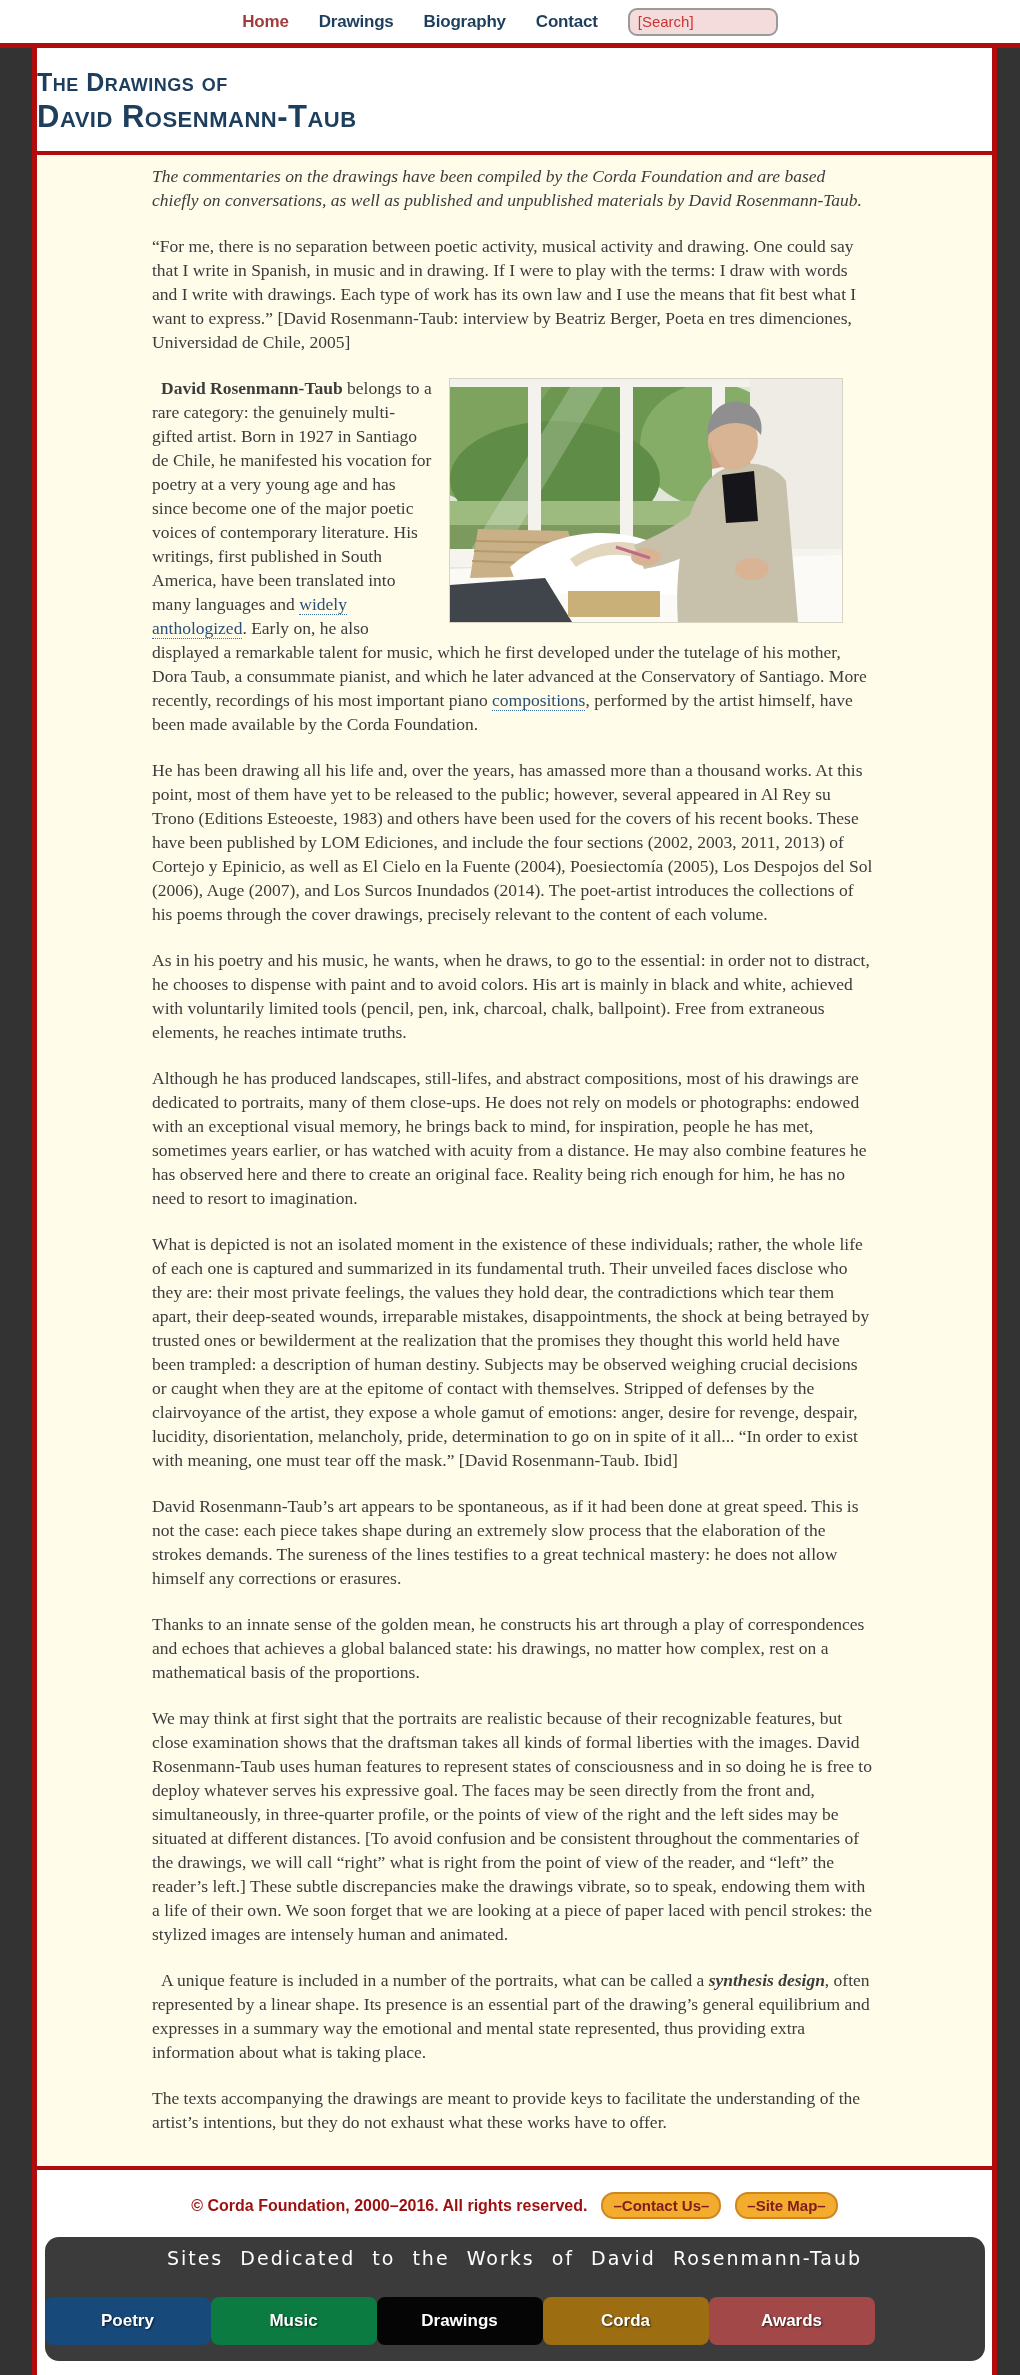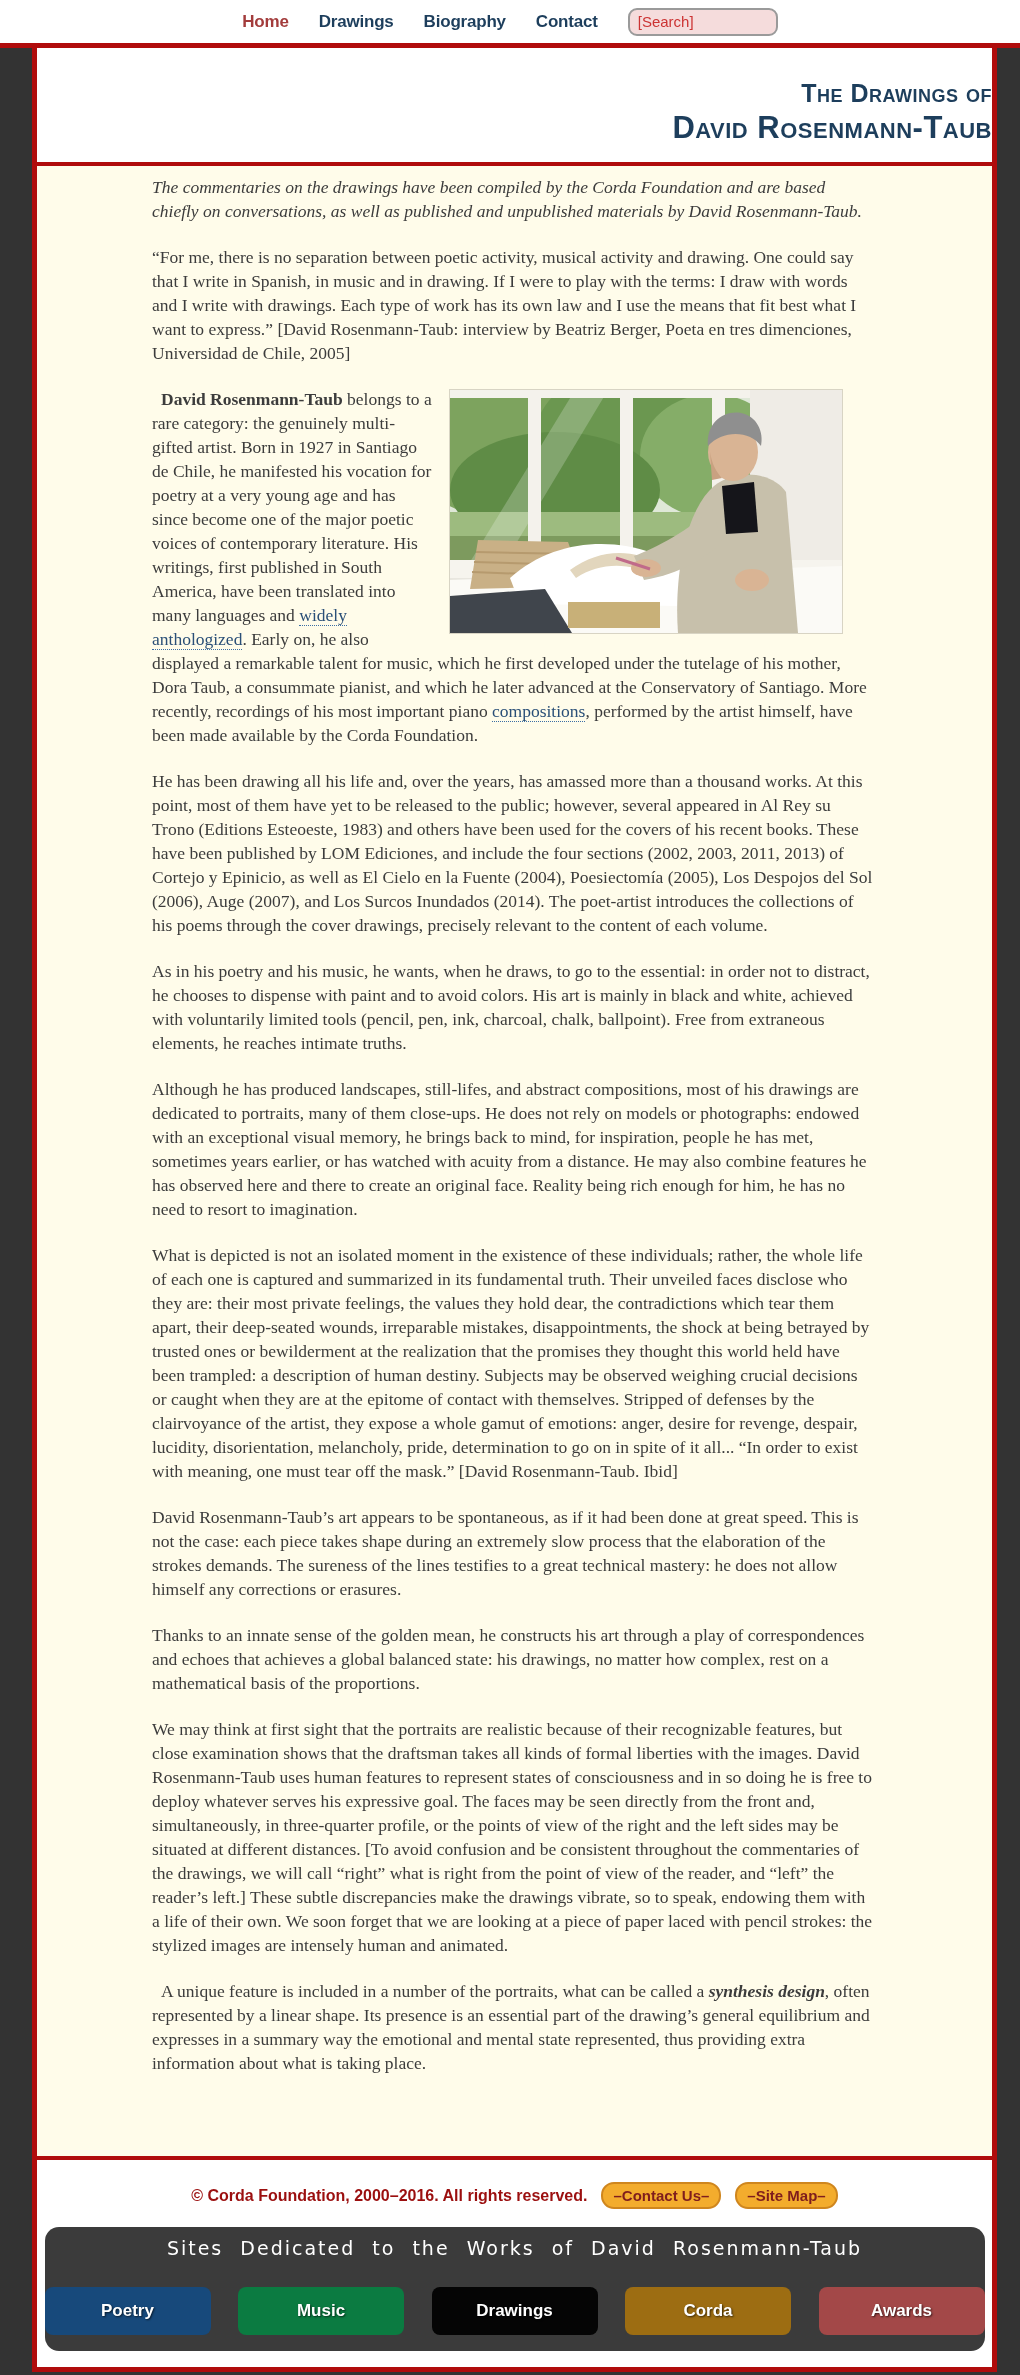--- a/index.html
+++ b/index.html
@@ -8,21 +8,21 @@
   
   .topnav{background:#ffffff;height:43px;display:flex;align-items:center;justify-content:center;gap:30px;}
   .topnav a{font-size:17px;font-weight:bold;color:#1d3e5c;text-decoration:none;letter-spacing:-0.2px;cursor:pointer;}
   .topnav a.active{color:#a33c3c;}
   .searchbox{width:130px;height:22px;background:#f5dcdc;border:2px solid #9a9a9a;border-radius:9px;
     color:#cc3333;font-size:15px;padding:1px 8px;font-family:"Liberation Sans",sans-serif;outline:none;}
   .redbar{height:5px;background:#b00c0c;}
 
   
   .panel{margin:0 23px 0 32px;border-left:5px solid #b00c0c;border-right:5px solid #b00c0c;border-bottom:5px solid #b00c0c;background:#ffffff;}
-  .titlebox{background:#ffffff;text-align:right;padding:31px 0 16px;}
+  .titlebox{background:#ffffff;text-align:left;padding:20px 0 16px;}
   .title-line1{font-variant:small-caps;font-weight:bold;font-size:25px;color:#1d3e5c;letter-spacing:0.5px;}
   .title-line2{font-variant:small-caps;font-weight:bold;font-size:31px;color:#1d3e5c;letter-spacing:0.5px;margin-top:2px;}
   .divider{height:4px;background:#b00c0c;}
 
   
   .article{background:#fffcea;padding:9px 117px 10px 115px;min-height:1990px;box-sizing:border-box;}
   .article p{font-family:"Liberation Serif",serif;font-size:17.5px;line-height:24px;color:#3c3c3c;margin:0 0 22px 0;}
   .p-italic{font-style:italic;}
   .p-indent{text-indent:9px;}
   .seg-b{font-weight:bold;}
@@ -35,21 +35,21 @@
 
   
   .footer{background:#ffffff;padding:22px 0 16px;}
   .copyrow{display:flex;align-items:center;justify-content:center;gap:14px;}
   .copyright{font-family:Liberation Sans, sans-serif;font-weight:bold;font-size:16px;color:#9b0f0f;}
   .goldbtn{background:#f3ac2d;border:2px solid #cf861e;border-radius:13px;color:#7f1d1d;
     font-family:"Liberation Sans",sans-serif;font-weight:bold;font-size:15px;padding:3px 10px;cursor:pointer;}
   .sites-panel{background:#3b3b3b;border-radius:14px;width:940px;margin:18px auto 0;padding:10px 0 16px;box-sizing:border-box;}
   .sites-title{color:#ffffff;text-align:center;font-family:"DejaVu Sans",sans-serif;font-size:19px;
     letter-spacing:2px;word-spacing:9px;margin-bottom:10px;}
-  .sites-row{display:flex;justify-content:space-between;gap:16px;margin-top:28px;}
+  .sites-row{display:flex;justify-content:flex-start;margin-top:28px;}
   .site-btn{width:166px;height:48px;border:none;border-radius:8px;color:#ffffff;font-family:"Liberation Sans",sans-serif;
     font-weight:bold;font-size:17px;text-shadow:1px 1px 2px rgba(0,0,0,0.65);cursor:pointer;}
 </style>
 </head>
 <body>
 
 <div class="page">
 
   <nav class="topnav">
     <span id="nav-links" style="display: flex; gap: 30px;">
@@ -113,20 +113,21 @@
   </figure>
 <p class="p-indent"><span class="seg-b">David Rosenmann-Taub</span> belongs to a rare category: the genuinely multi-gifted artist. Born in 1927 in Santiago de Chile, he manifested his vocation for poetry at a very young age and has since become one of the major poetic voices of contemporary literature. His writings, first published in South America, have been translated into many languages and <a class="seg-link">widely anthologized</a>. Early on, he also displayed a remarkable talent for music, which he first developed under the tutelage of his mother, Dora Taub, a consummate pianist, and which he later advanced at the Conservatory of Santiago. More recently, recordings of his most important piano <a class="seg-link">compositions</a>, performed by the artist himself, have been made available by the Corda Foundation.</p>
         <p>He has been drawing all his life and, over the years, has amassed more than a thousand works. At this point, most of them have yet to be released to the public; however, several appeared in <span class="seg-i">Al Rey su Trono</span> (Editions Esteoeste, 1983) and others have been used for the covers of his recent books. These have been published by LOM Ediciones, and include the four sections (2002, 2003, 2011, 2013) of <span class="seg-i">Cortejo y Epinicio</span>, as well as <span class="seg-i">El Cielo en la Fuente</span> (2004), <span class="seg-i">Poesiectomía</span> (2005), <span class="seg-i">Los Despojos del Sol</span> (2006), <span class="seg-i">Auge</span> (2007), and <span class="seg-i">Los Surcos Inundados</span> (2014). The poet-artist introduces the collections of his poems through the cover drawings, precisely relevant to the content of each volume.</p>
         <p>As in his poetry and his music, he wants, when he draws, to go to the essential: in order not to distract, he chooses to dispense with paint and to avoid colors. His art is mainly in black and white, achieved with voluntarily limited tools (pencil, pen, ink, charcoal, chalk, ballpoint). Free from extraneous elements, he reaches intimate truths.</p>
         <p>Although he has produced landscapes, still-lifes, and abstract compositions, most of his drawings are dedicated to portraits, many of them close-ups. He does not rely on models or photographs: endowed with an exceptional visual memory, he brings back to mind, for inspiration, people he has met, sometimes years earlier, or has watched with acuity from a distance. He may also combine features he has observed here and there to create an original face. Reality being rich enough for him, he has no need to resort to imagination.</p>
         <p>What is depicted is not an isolated moment in the existence of these individuals; rather, the whole life of each one is captured and summarized in its fundamental truth. Their unveiled faces disclose who they are: their most private feelings, the values they hold dear, the contradictions which tear them apart, their deep-seated wounds, irreparable mistakes, disappointments, the shock at being betrayed by trusted ones or bewilderment at the realization that the promises they thought this world held have been trampled: a description of human destiny. Subjects may be observed weighing crucial decisions or caught when they are at the epitome of contact with themselves. Stripped of defenses by the clairvoyance of the artist, they expose a whole gamut of emotions: anger, desire for revenge, despair, lucidity, disorientation, melancholy, pride, determination to go on in spite of it all... “In order to exist with meaning, one must tear off the mask.” [David Rosenmann-Taub. Ibid]</p>
         <p>David Rosenmann-Taub’s art appears to be spontaneous, as if it had been done at great speed. This is not the case: each piece takes shape during an extremely slow process that the elaboration of the strokes demands. The sureness of the lines testifies to a great technical mastery: he does not allow himself any corrections or erasures.</p>
         <p>Thanks to an innate sense of the golden mean, he constructs his art through a play of correspondences and echoes that achieves a global balanced state: his drawings, no matter how complex, rest on a mathematical basis of the proportions.</p>
         <p>We may think at first sight that the portraits are realistic because of their recognizable features, but close examination shows that the draftsman takes all kinds of formal liberties with the images. David Rosenmann-Taub uses human features to represent states of consciousness and in so doing he is free to deploy whatever serves his expressive goal. The faces may be seen directly from the front and, simultaneously, in three-quarter profile, or the points of view of the right and the left sides may be situated at different distances. [To avoid confusion and be consistent throughout the commentaries of the drawings, we will call “right” what is right from the point of view of the reader, and “left” the reader’s left.] These subtle discrepancies make the drawings vibrate, so to speak, endowing them with a life of their own. We soon forget that we are looking at a piece of paper laced with pencil strokes: the stylized images are intensely human and animated.</p>
         <p class="p-indent">A unique feature is included in a number of the portraits, what can be called a <span class="seg-bi">synthesis design</span>, often represented by a linear shape. Its presence is an essential part of the drawing’s general equilibrium and expresses in a summary way the emotional and mental state represented, thus providing extra information about what is taking place.</p>
+        <p>The texts accompanying the drawings are meant to provide keys to facilitate the understanding of the artist’s intentions, but they do not exhaust what these works have to offer.</p>
       </main>
 
     <div class="divider"></div>
 
     <footer class="footer">
       <div class="copyrow">
         <span class="copyright">© Corda Foundation, 2000–2016. All rights reserved.</span>
         <button class="goldbtn">–Contact Us–</button>
         <button class="goldbtn">–Site Map–</button>
       </div>

